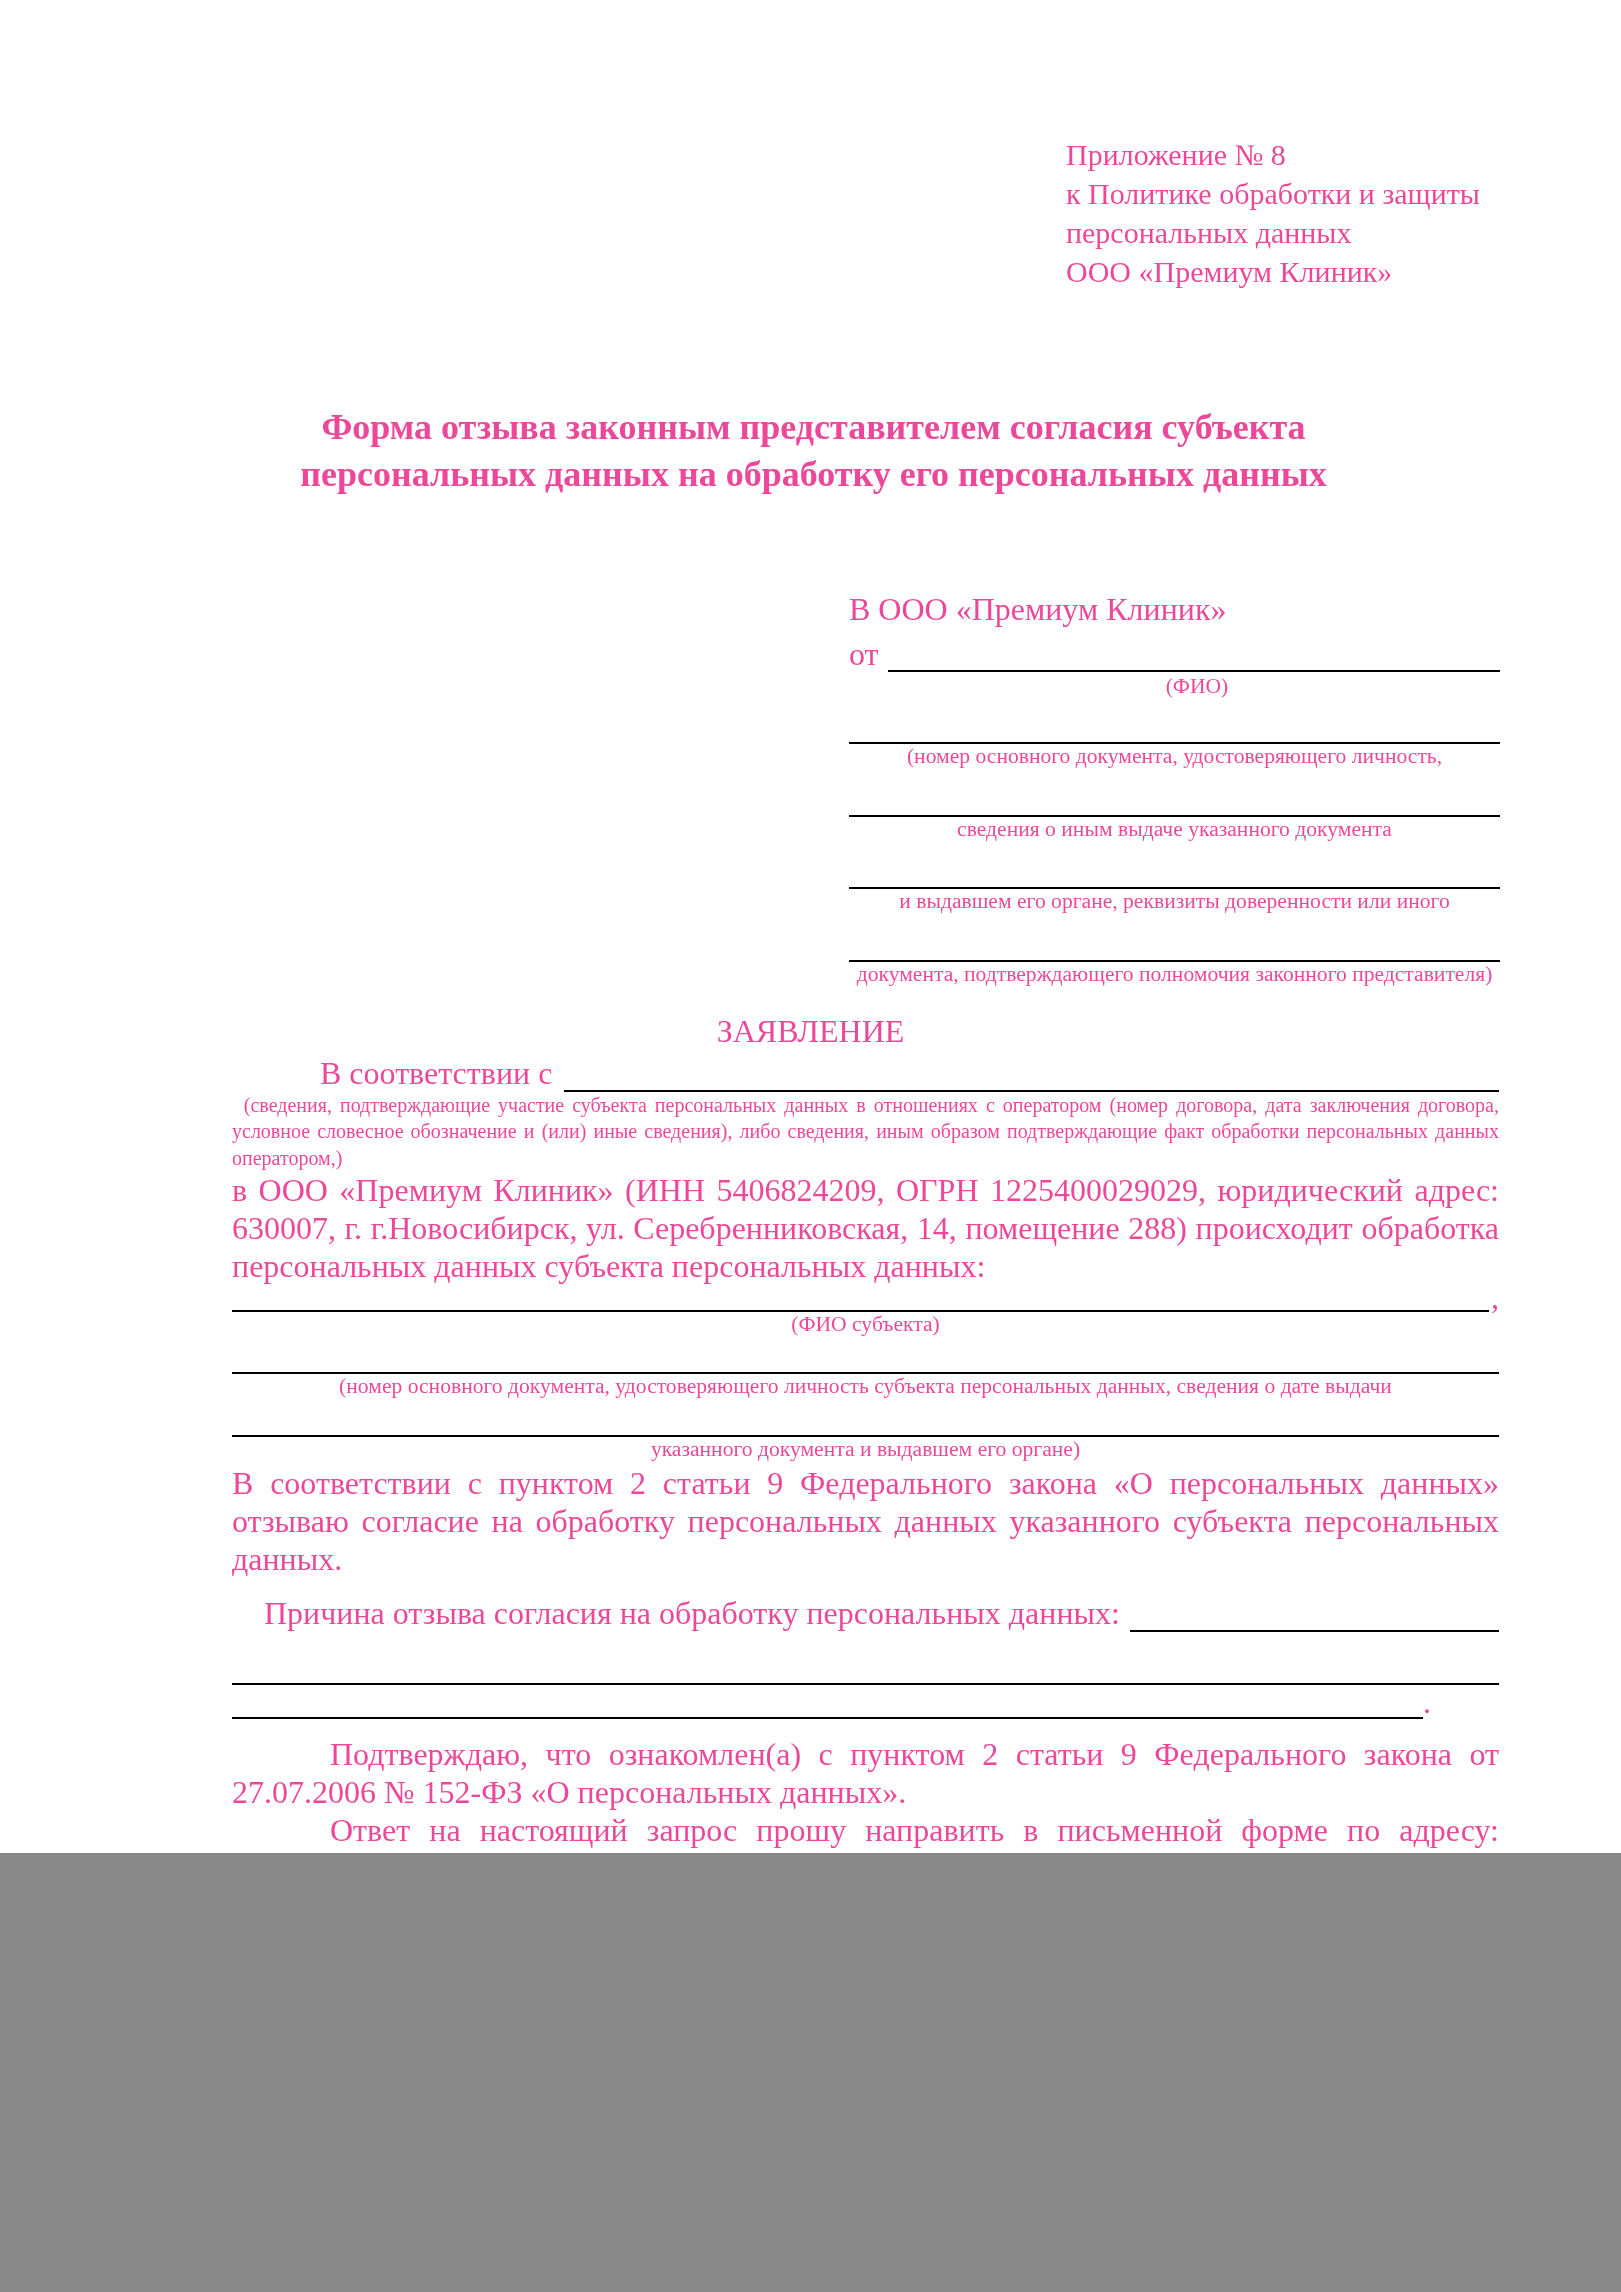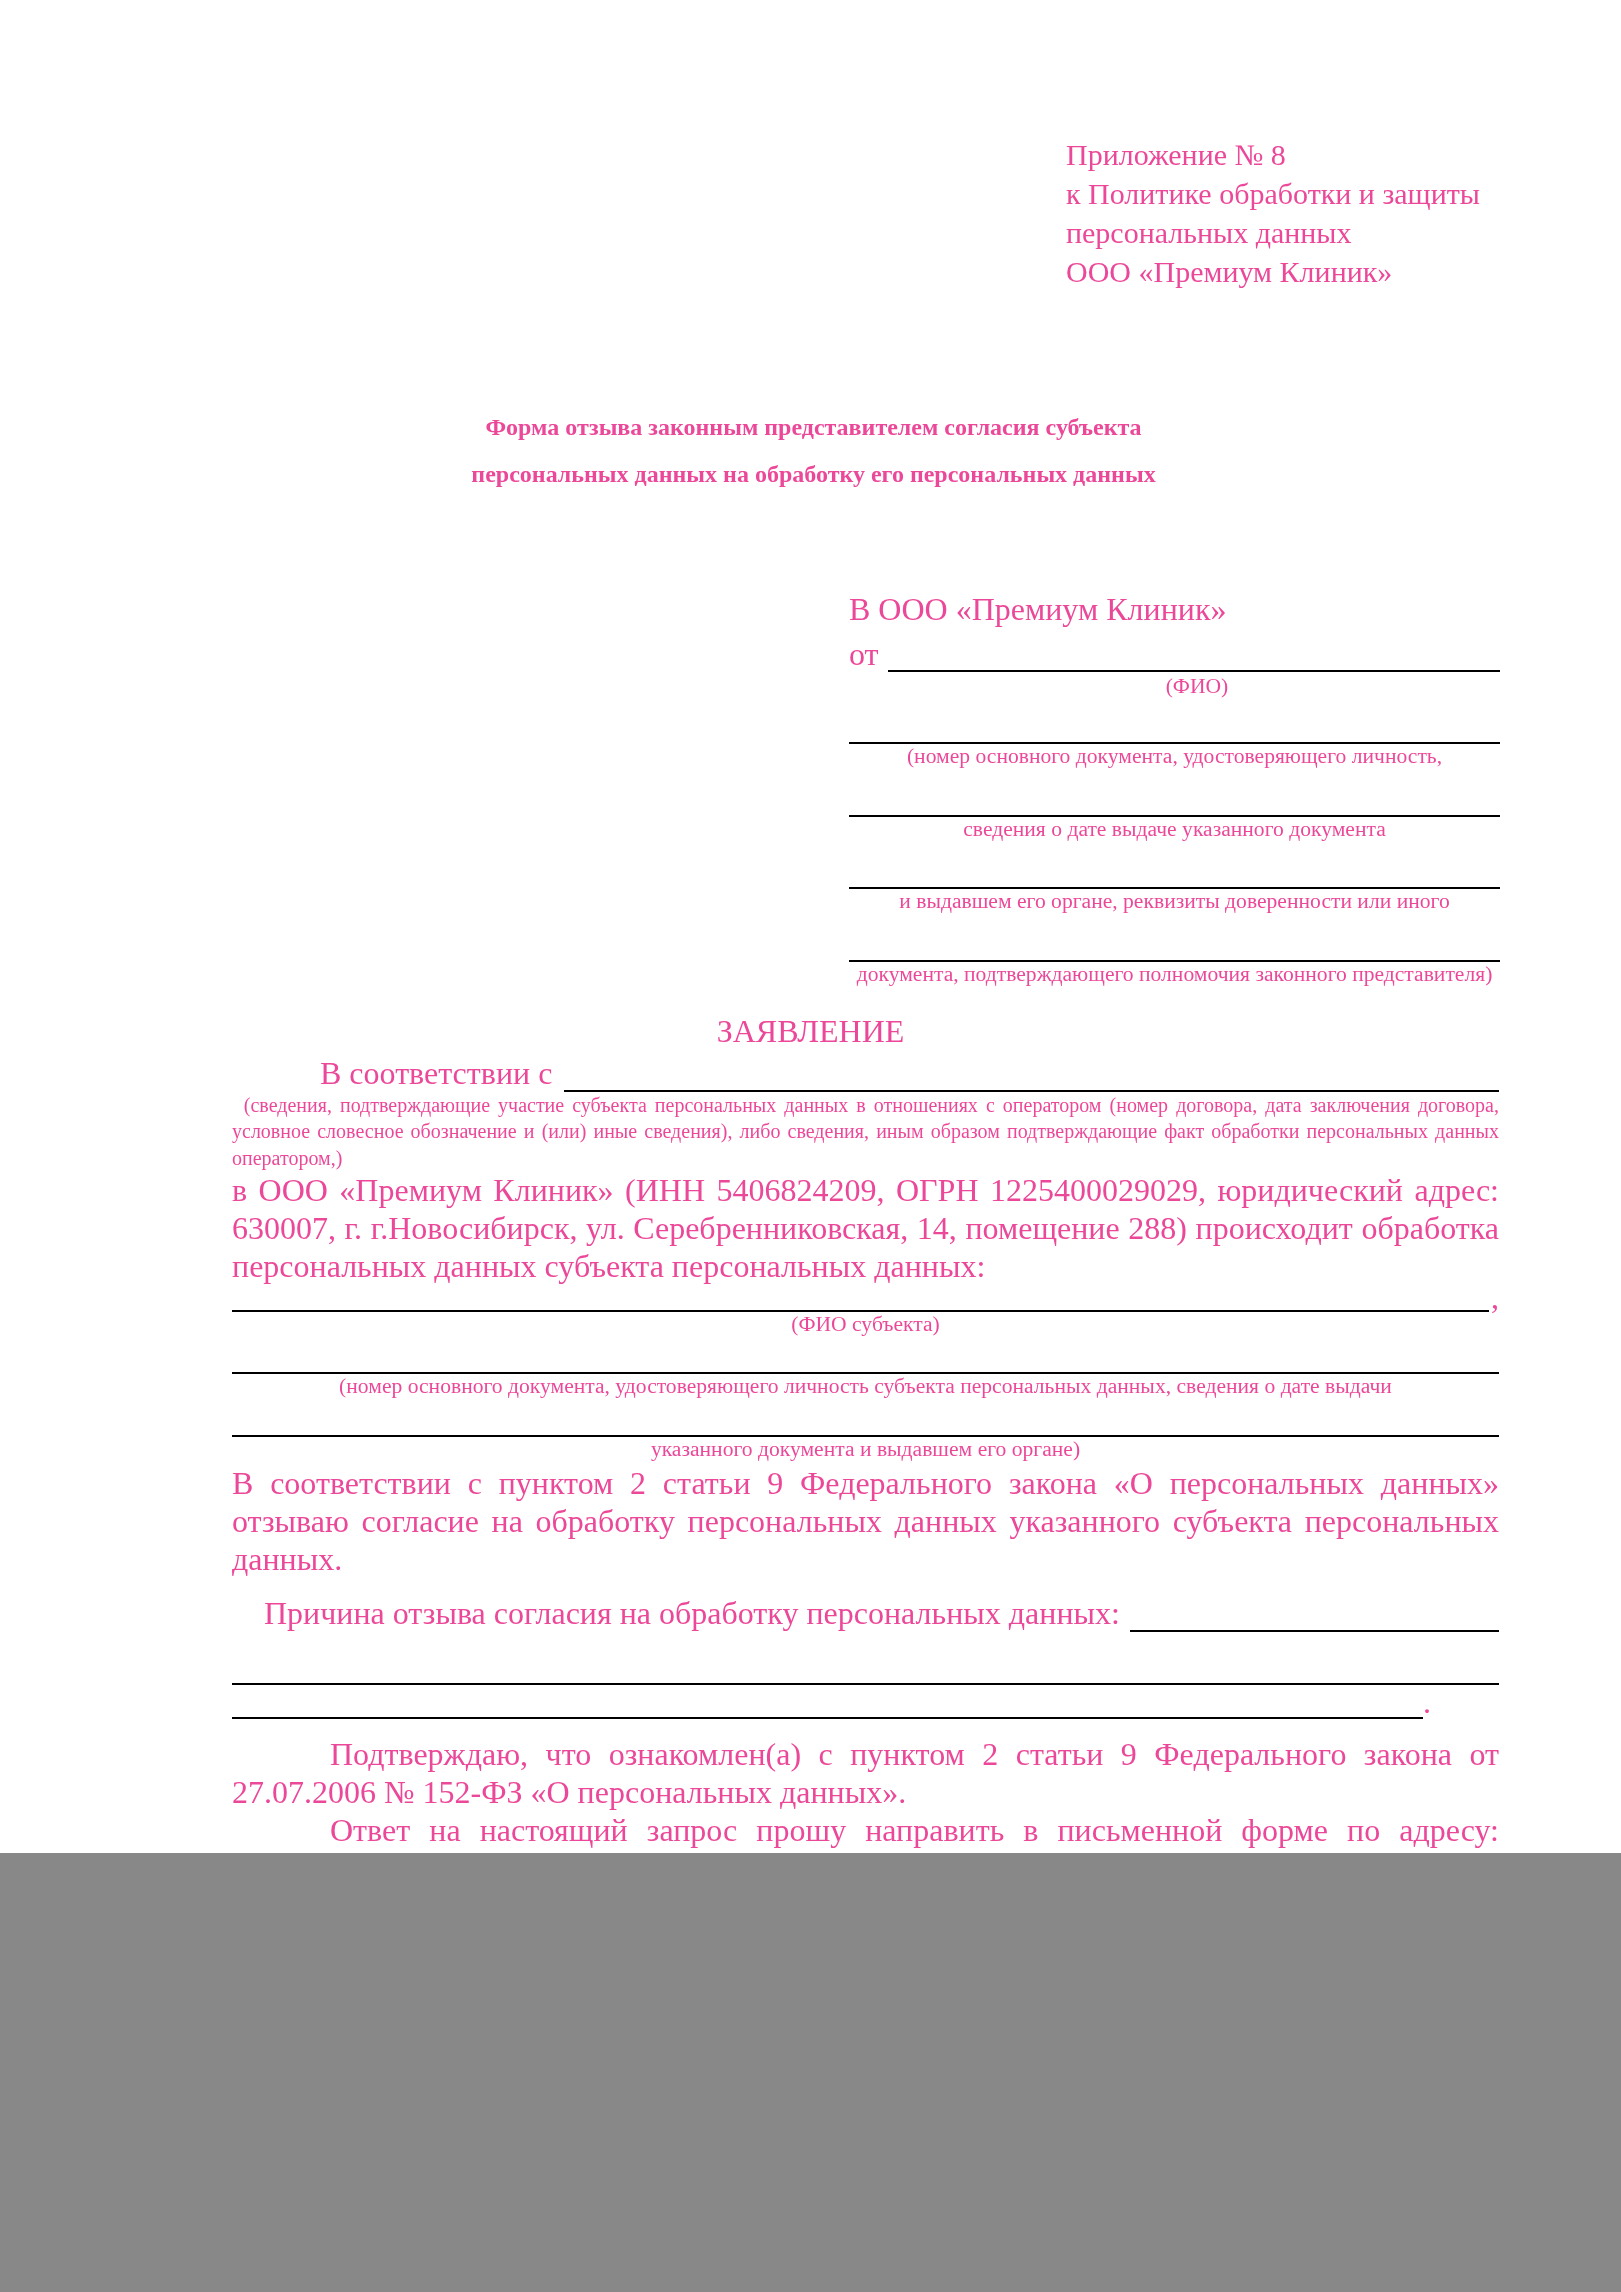--- a/index.html
+++ b/index.html
@@ -11,21 +11,21 @@
     font-family:"Liberation Serif","DejaVu Serif",serif;
     overflow:hidden;
   }
   .appendix {
     position:absolute; left:1066px; top:135px;
     font-size:30px; line-height:39px;
   }
   .doc-title {
     position:absolute; left:98px; right:92px; top:404px;
     text-align:center; font-weight:bold;
-    font-size:24px; line-height:47px;
+    font-size:36px; line-height:47px;
   }
   .addressee {
     position:absolute; left:849px; top:590px; width:651px;
     font-size:32px; line-height:39px;
   }
   .addr-from {display:flex; align-items:center; margin-top:5.9px;}
   .fill {border-bottom:2.9px solid #000;}
   .addr-from .fill {flex:1; margin-left:9.8px; height:33px;}
   .cap {
     font-size:21.6px; line-height:25.5px; text-align:center;
@@ -97,21 +97,21 @@
   <div class="addressee">
     <div>В ООО «Премиум Клиник»</div>
     <div class="addr-from">
       <span>от</span>
       <span class="fill"></span>
     </div>
     <div class="cap addr-cap-fio">(ФИО)</div>
     <div class="u-row"></div>
     <div class="cap">(номер основного документа, удостоверяющего личность,</div>
     <div class="u-row tall"></div>
-    <div class="cap">сведения о дате выдаче указанного документа</div>
+    <div class="cap">сведения о иным выдаче указанного документа</div>
     <div class="u-row tall"></div>
     <div class="cap">и выдавшем его органе, реквизиты доверенности или иного</div>
     <div class="u-row tall"></div>
     <div class="cap">документа, подтверждающего полномочия законного представителя)</div>
   </div>
 
   <div class="main">
     <div class="heading">ЗАЯВЛЕНИЕ</div>
 
     <div class="accordance">

